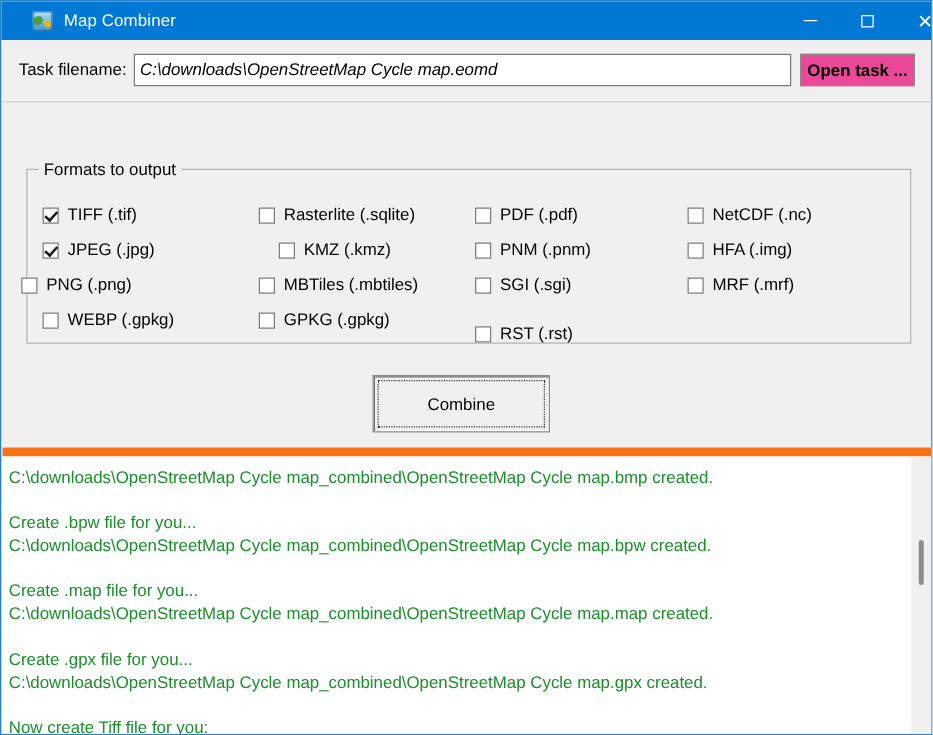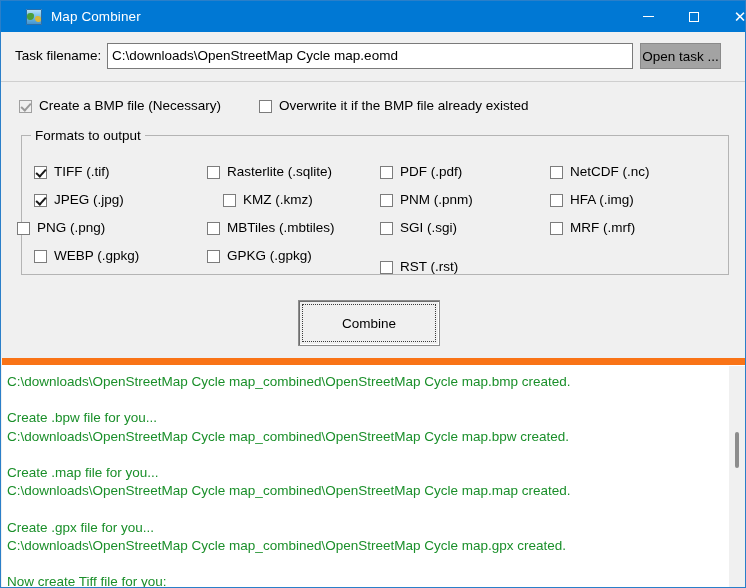--- a/index.html
+++ b/index.html
@@ -53,27 +53,27 @@
 
   
   .task-row{position:absolute;left:0;top:31px;width:746px;height:49px;}
   .task-label{
     position:absolute;left:14px;top:16px;font-size:13.5px;color:#000;
   }
   .task-input{
     position:absolute;left:106px;top:11px;width:526px;height:26px;
     background:#ffffff;border:1px solid #7a7a7a;box-sizing:border-box;
     font-size:13.5px;color:#000;line-height:24px;padding-left:4px;
-    white-space:nowrap;overflow:hidden;
+    white-space:nowrap;overflow:hidden;font-style:italic;
   }
   .open-task-btn{
-    position:absolute;left:639px;top:11px;width:81px;height:26px;
-    background:#a3a3a3;border:1px solid #8a8a8a;box-sizing:border-box;
+    position:absolute;left:639px;top:11px;width:92px;height:26px;
+    background:#ec4899;border:1px solid #8a8a8a;box-sizing:border-box;
     font-size:13.5px;color:#000;
-    display:flex;align-items:center;justify-content:center;
+    display:flex;align-items:center;justify-content:center;font-weight:bold;
   }
   .divider{
     position:absolute;left:0;top:80px;width:746px;height:1px;background:#cfcfcf;
   }
 
   
   .bmp-row{position:absolute;left:0;top:81px;width:746px;height:44px;}
   .cb{
     position:absolute;display:flex;align-items:center;font-size:13.5px;color:#000;
     white-space:nowrap;
@@ -164,30 +164,20 @@
     </div>
   </div>
 
   <div class="task-row">
     <div class="task-label">Task filename:</div>
     <div class="task-input" placeholder="">C:\downloads\OpenStreetMap Cycle map.eomd</div>
     <div class="open-task-btn">Open task ...</div>
   </div>
   <div class="divider"></div>
 
-  <div class="bmp-row">
-    <div class="cb" style="left:18px;top:17px;">
-      <span class="box checked disabled"></span>
-      <span class="cb-label">Create a  BMP file (Necessary)</span>
-    </div>
-    <div class="cb" style="left:258px;top:17px;">
-      <span class="box"></span>
-      <span class="cb-label">Overwrite it if the BMP file already existed</span>
-    </div>
-  </div>
 
   <div class="groupbox"></div>
   <div class="group-title">Formats to output</div>
 
   <div class="fmt-grid">
 
     <div class="cb" style="left:33px;top:164px;">
       <span class="box checked"></span>
       <span class="cb-label">TIFF (.tif)</span>
     </div>

